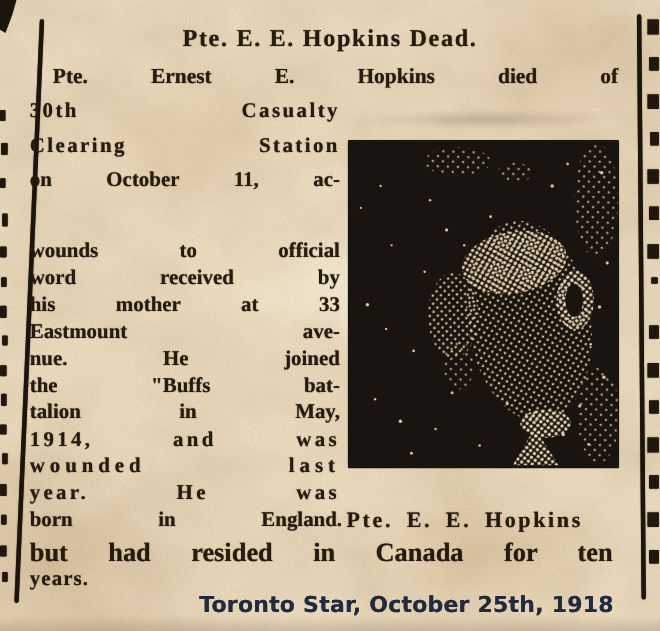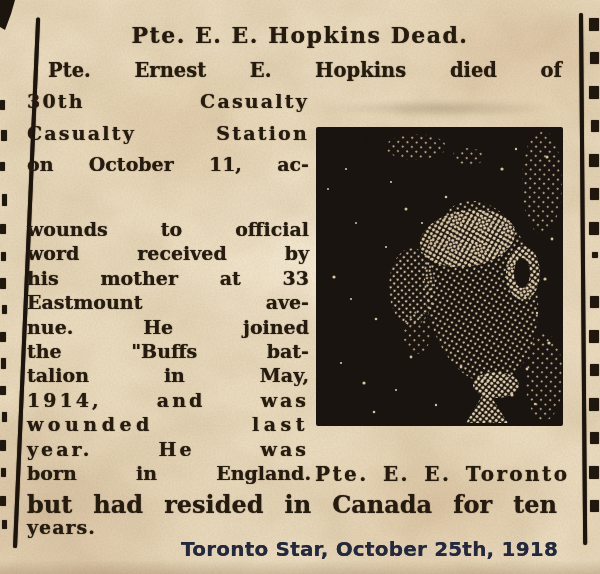--- a/index.html
+++ b/index.html
@@ -7,21 +7,21 @@
     position:relative;width:600px;height:574px;overflow:hidden;
     background:
       radial-gradient(220px 140px at 86% 10%, rgba(201,164,126,0.28), transparent 70%),
       radial-gradient(260px 180px at 8% 90%, rgba(186,150,112,0.30), transparent 70%),
       radial-gradient(240px 160px at 55% 45%, rgba(255,249,234,0.45), transparent 72%),
       radial-gradient(180px 120px at 28% 22%, rgba(219,192,155,0.40), transparent 70%),
       radial-gradient(200px 120px at 72% 88%, rgba(206,172,132,0.30), transparent 70%),
       #e9dabd;
     font-family:"DejaVu Serif", serif;
   }
-  .ink{color:#251b0f;text-shadow:0 0 1px rgba(48,33,16,.85);}
+  .ink{color:#251b0f;text-shadow:0 0 1px rgba(48,33,16,.85);font-family:Liberation Serif, serif;}
   .headline{
     position:absolute;top:22px;left:40px;width:520px;text-align:center;
     font-size:22px;font-weight:700;letter-spacing:1.5px;
   }
   .line0{
     position:absolute;top:59px;left:32px;width:530px;
     font-size:19.5px;font-weight:700;text-indent:16px;
     text-align:justify;text-align-last:justify;white-space:nowrap0;
   }
   .colA{position:absolute;top:90px;left:27px;width:282px;}
@@ -108,40 +108,40 @@
       <div class="frag" style="left: 589px; top: 466px; width: 10px; height: 13px;"></div>
       <div class="frag" style="left: 590px; top: 500px; width: 9px; height: 12px;"></div>
     </div>
 
   <div class="headline ink">Pte. E. E. Hopkins Dead.</div>
 
   <div class="line0 ink">Pte. Ernest E. Hopkins died of</div>
 
   <div class="colA">
     <div class="ln ink ls2">30th Casualty</div>
-    <div class="ln ink ls2">Casualty Station</div>
+    <div class="ln ink ls2">Clearing Station</div>
     <div class="ln ink">on October 11, ac-</div>
   </div>
 
   <div class="colB">
     <div class="ln ink">wounds to official</div>
     <div class="ln ink">word received by</div>
     <div class="ln ink">his mother at 33</div>
     <div class="ln ink">Eastmount ave-</div>
     <div class="ln ink">nue. He joined</div>
     <div class="ln ink">the "Buffs bat-</div>
     <div class="ln ink">talion in May,</div>
     <div class="ln ink ls3">1914, and was</div>
     <div class="ln ink ls5">wounded last</div>
     <div class="ln ink ls3">year. He was</div>
   </div>
 
   <div class="row16">
     <div class="born ink">born in England.</div>
-    <div class="photo-caption ink">Pte. E. E. Toronto</div>
+    <div class="photo-caption ink">Pte. E. E. Hopkins</div>
   </div>
   <div class="line17 ink">but had resided in Canada for ten</div>
   <div class="line18 ink">years.</div>
 
   <div class="smudge-top"></div>
 
   <svg class="photo" viewBox="0 0 247 299" width="247" height="299" role="img">
     <defs>
       <pattern id="ht" width="5.2" height="5.2" patternUnits="userSpaceOnUse" patternTransform="rotate(42)">
         <circle cx="1.6" cy="1.6" r="1.15" fill="#d9c5a1"></circle>

